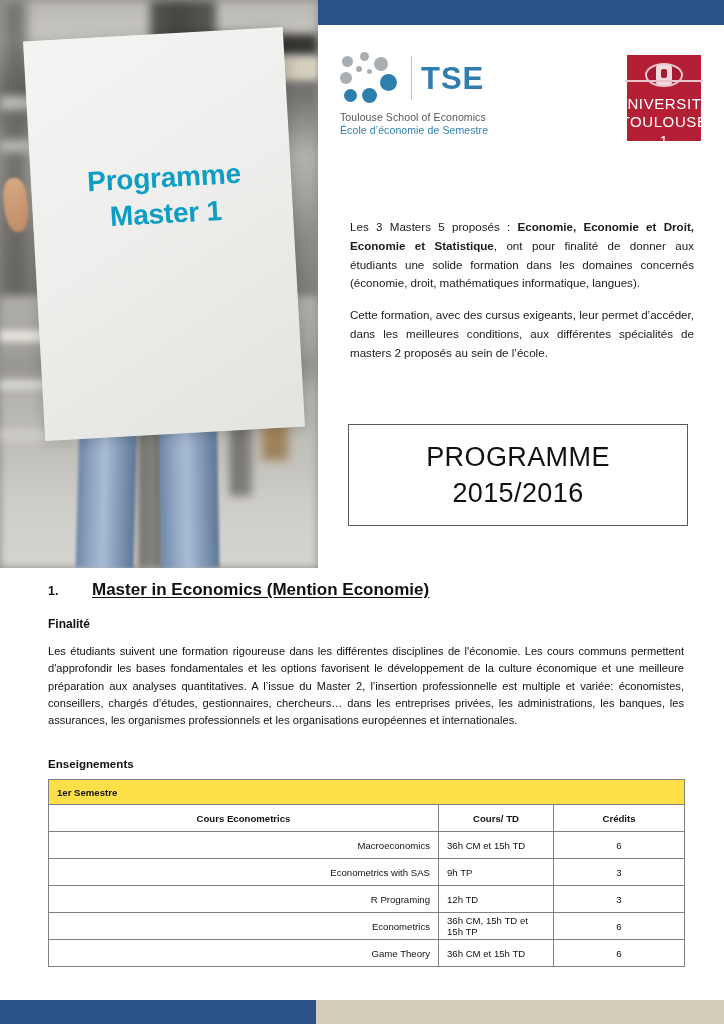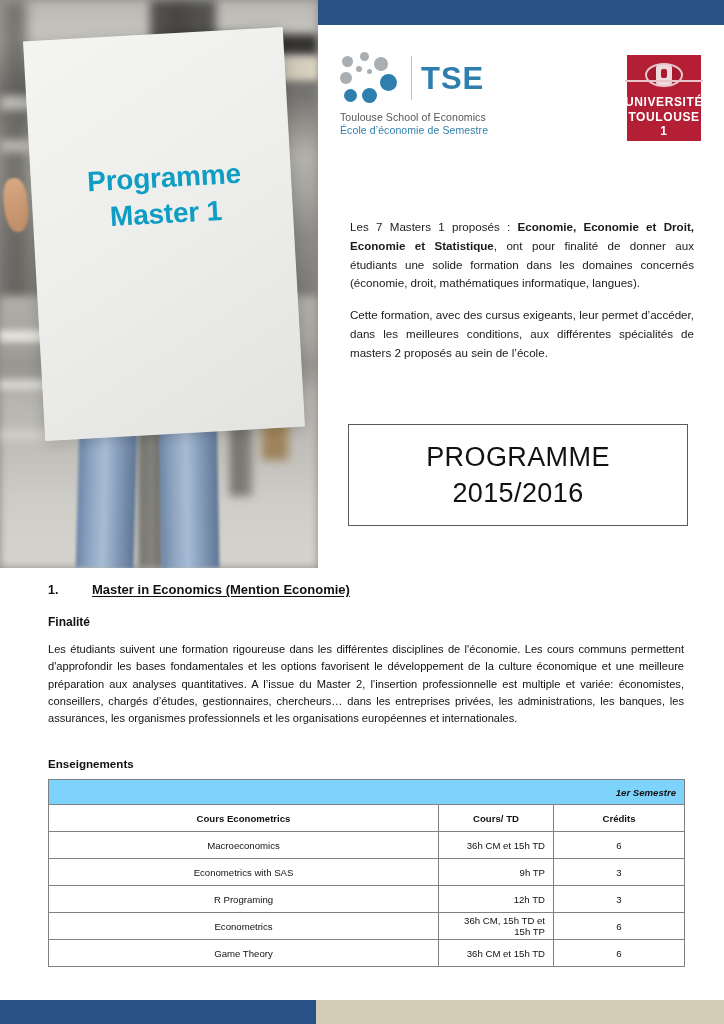--- a/index.html
+++ b/index.html
@@ -157,21 +157,21 @@
   }
   .ut1-inner{
     width:16px;height:20px;border-radius:3px;
     background:#efd9dd;
   }
   .ut1-inner::after{
     content:"";display:block;margin:4px auto 0;width:6px;height:9px;border-radius:2px;background:#a81a2f;
   }
   .ut1-text{
     margin-top:8px;text-align:center;color:#ffffff;
-    font-size:12px;font-weight:bold;line-height:1.22;letter-spacing:.6px;
+    font-size:15px;font-weight:normal;line-height:1.22;letter-spacing:.6px;
   }
   .ut1-text div:last-child{letter-spacing:1.6px;text-align:right;}
 
   
   .intro{
     position:absolute;left:350px;top:218px;width:344px;
     font-size:11.6px;line-height:1.62;color:#1a1a1a;
     text-align:justify;text-justify:inter-word;
   }
   .intro p{margin:0 0 13px 0;}
@@ -189,21 +189,21 @@
 
   
   .body-sec{
     position:absolute;left:48px;top:580px;width:636px;
     color:#111;
   }
   .sec-num{
     font-size:12.4px;font-weight:bold;display:inline-block;width:44px;
   }
   .sec-title{
-    font-size:13px;font-weight:bold;text-decoration:underline;
+    font-size:17px;font-weight:bold;text-decoration:underline;
     text-underline-offset:2px;
   }
   .sub-head{
     margin-top:17px;font-size:12px;font-weight:bold;
   }
   .body-par{
     margin-top:12px;font-size:11.1px;line-height:1.56;
     text-align:justify;text-justify:inter-word;color:#111;
   }
 
@@ -215,25 +215,25 @@
     position:absolute;left:48px;top:779px;width:636px;
     border-collapse:collapse;table-layout:fixed;
   }
   table.courses td{
     border:1px solid #808080;
     font-size:9.6px;color:#111;
     height:26px;padding:0 8px;
     vertical-align:middle;
   }
   .c-semester{
-    background:#7dd3fc;text-align:right;font-weight:bold;font-size:9.8px;height:24px !important;font-style:italic;
+    background:#fde047;text-align:left;font-weight:bold;font-size:9.8px;height:24px !important;
   }
   .c-colhead{text-align:center;font-weight:bold;}
-  .c-name{text-align:center;}
-  .c-hours{text-align:right;}
+  .c-name{text-align:right;}
+  .c-hours{text-align:left;}
   .c-credits{text-align:center;}
 
   
   .foot-blue{
     position:absolute;left:0;top:1000px;width:316px;height:24px;background:#2b5288;
   }
   .foot-beige{
     position:absolute;left:316px;top:1000px;width:408px;height:24px;background:#d3cdb8;
   }
 </style>
@@ -297,21 +297,21 @@
       <div class="ut1-inner"></div>
     </div>
     <div class="ut1-text">
       <div>UNIVERSITÉ</div>
       <div>TOULOUSE 1</div>
       <div>CAPITOLE</div>
     </div>
   </div>
 
   <div class="intro">
-    <p><span>Les 7 Masters 1 proposés : </span><b>Economie, Economie et Droit, Economie et Statistique</b><span>, ont pour finalité de donner aux étudiants une solide formation dans les domaines concernés (économie, droit, mathématiques informatique, langues).</span></p>
+    <p><span>Les 3 Masters 5 proposés : </span><b>Economie, Economie et Droit, Economie et Statistique</b><span>, ont pour finalité de donner aux étudiants une solide formation dans les domaines concernés (économie, droit, mathématiques informatique, langues).</span></p>
     <p>Cette formation, avec des cursus exigeants, leur permet d’accéder, dans les meilleures conditions, aux différentes spécialités de masters 2 proposés au sein de l’école.</p>
   </div>
 
   <div class="prog-box">
     <div>PROGRAMME</div>
     <div>2015/2016</div>
   </div>
 
   <div class="body-sec">
     <div>

